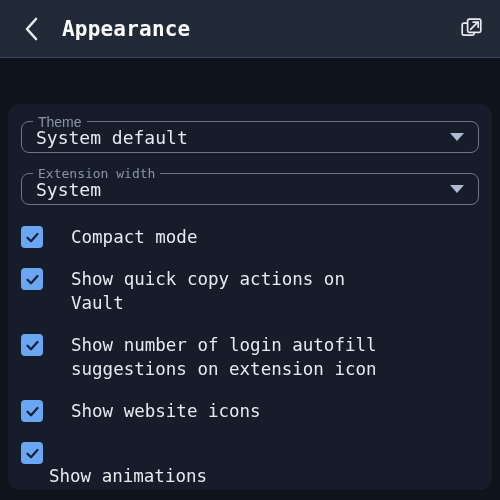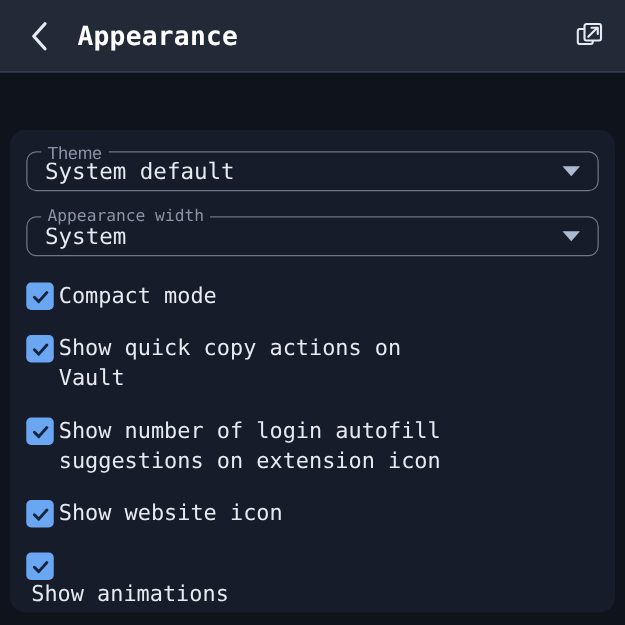--- a/index.html
+++ b/index.html
@@ -159,21 +159,21 @@
     display: flex;
     align-items: center;
     justify-content: center;
     flex: 0 0 auto;
     margin-top: 1px;
   }
   .check-label-wrap {
     display: flex;
     align-items: center;
     flex-wrap: wrap;
-    margin-left: 4px;
+    margin-left: 28px;
     padding-top: 0px;
   }
   .check-label {
     font-family: "DejaVu Sans Mono", "Liberation Mono", monospace;
     font-size: 17.5px;
     line-height: 24px;
     color: #e7eaf0;
     max-width: 330px;
   }
   .badge {
@@ -221,21 +221,21 @@
   <div class="content-wrap">
     <div class="panel">
 
       <div class="field">
         <span class="field-notch sans">Theme</span>
         <span class="field-value">System default</span>
         <span class="caret"></span>
       </div>
 
       <div class="field">
-        <span class="field-notch mono">Appearance width</span>
+        <span class="field-notch mono">Extension width</span>
         <span class="field-value">System</span>
         <span class="caret"></span>
       </div>
 
       <div class="check-row">
         <span class="checkbox">
           <svg width="15" height="15" viewBox="0 0 15 15">
             <polyline points="2.5,7.8 6,11.3 12.5,4" fill="none" stroke="#14243c" stroke-width="2.3" stroke-linecap="round" stroke-linejoin="round"></polyline>
           </svg>
         </span>
@@ -266,21 +266,21 @@
         </span>
       </div>
 
       <div class="check-row">
         <span class="checkbox">
           <svg width="15" height="15" viewBox="0 0 15 15">
             <polyline points="2.5,7.8 6,11.3 12.5,4" fill="none" stroke="#14243c" stroke-width="2.3" stroke-linecap="round" stroke-linejoin="round"></polyline>
           </svg>
         </span>
         <span class="check-label-wrap">
-          <span class="check-label">Show website icon</span>
+          <span class="check-label">Show website icons</span>
         </span>
       </div>
 
       <div class="check-row">
         <span class="checkbox">
           <svg width="15" height="15" viewBox="0 0 15 15">
             <polyline points="2.5,7.8 6,11.3 12.5,4" fill="none" stroke="#14243c" stroke-width="2.3" stroke-linecap="round" stroke-linejoin="round"></polyline>
           </svg>
         </span>
         <span class="check-label-wrap">

